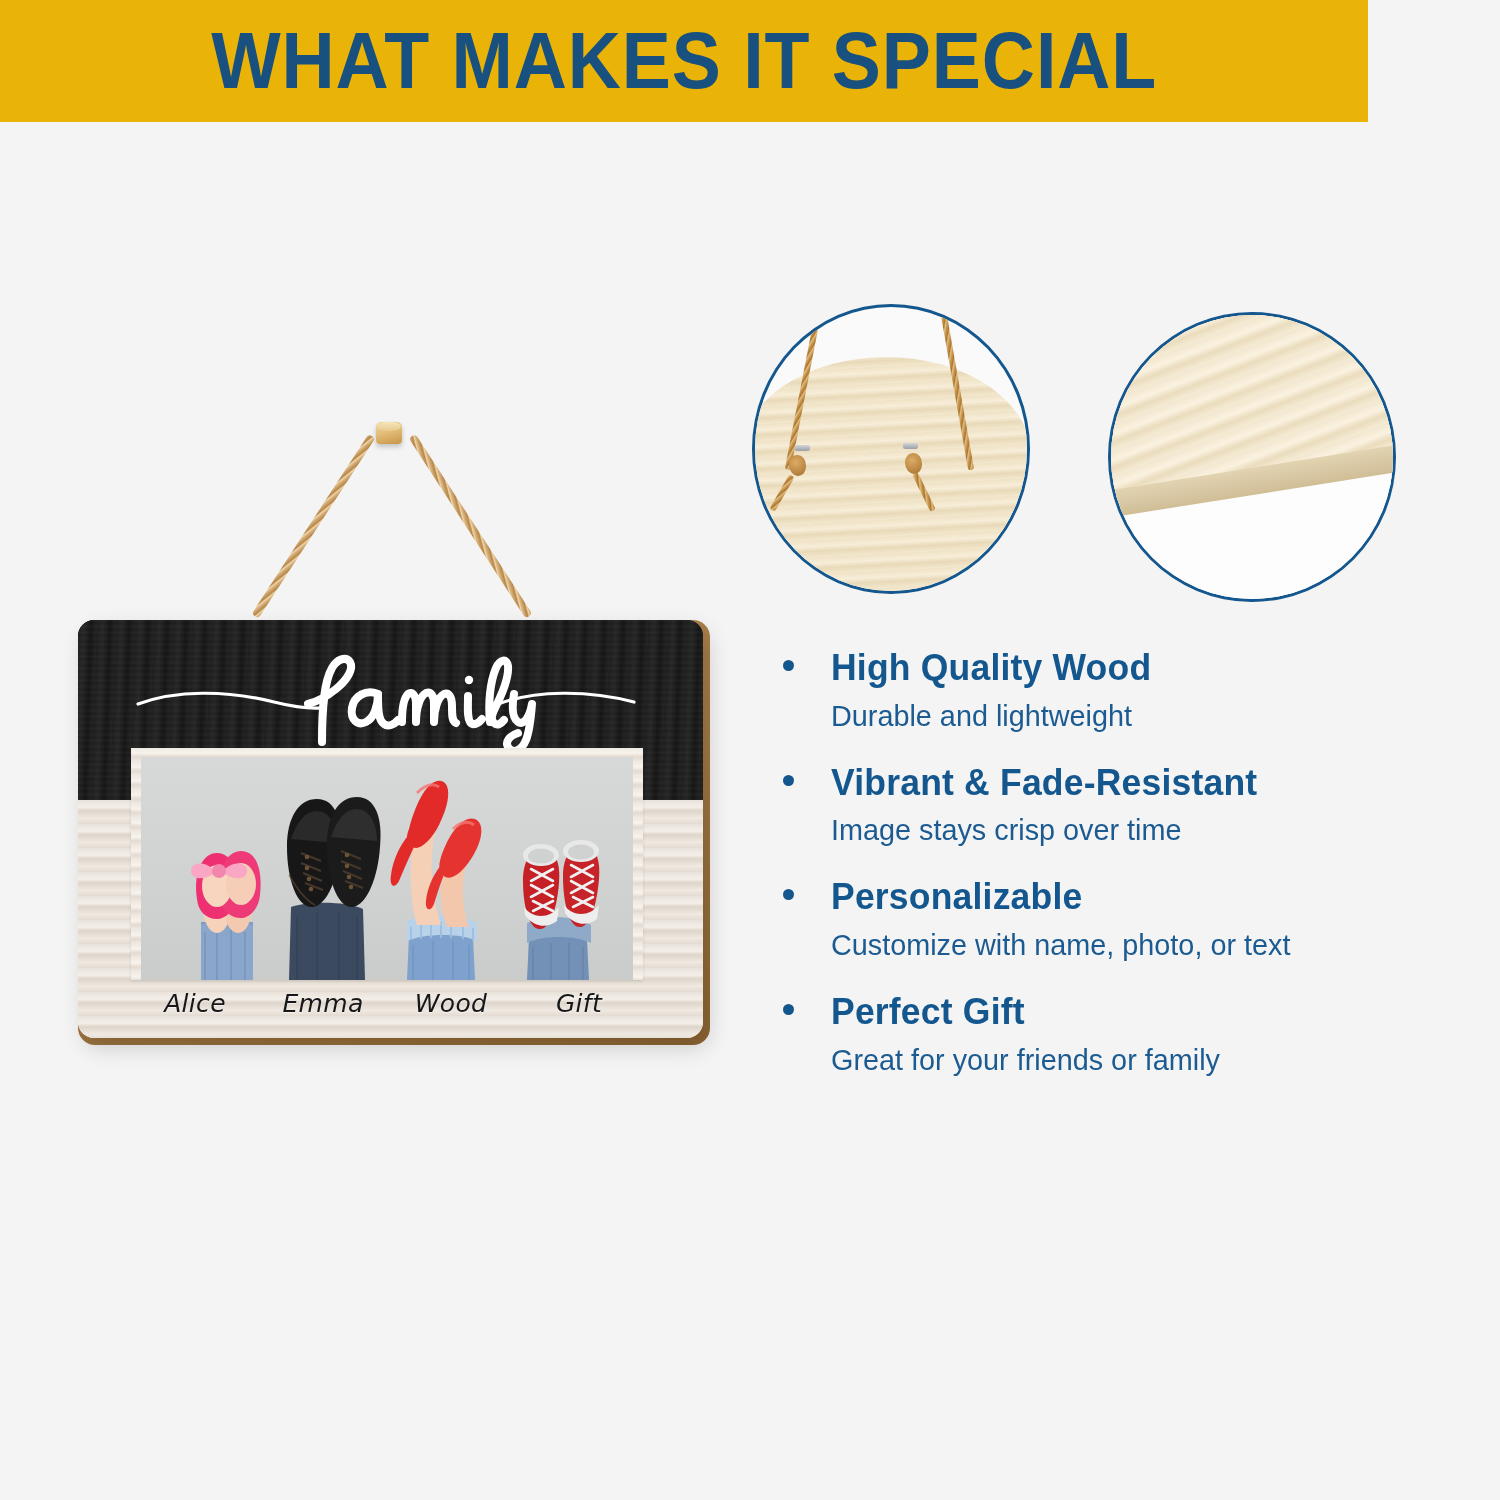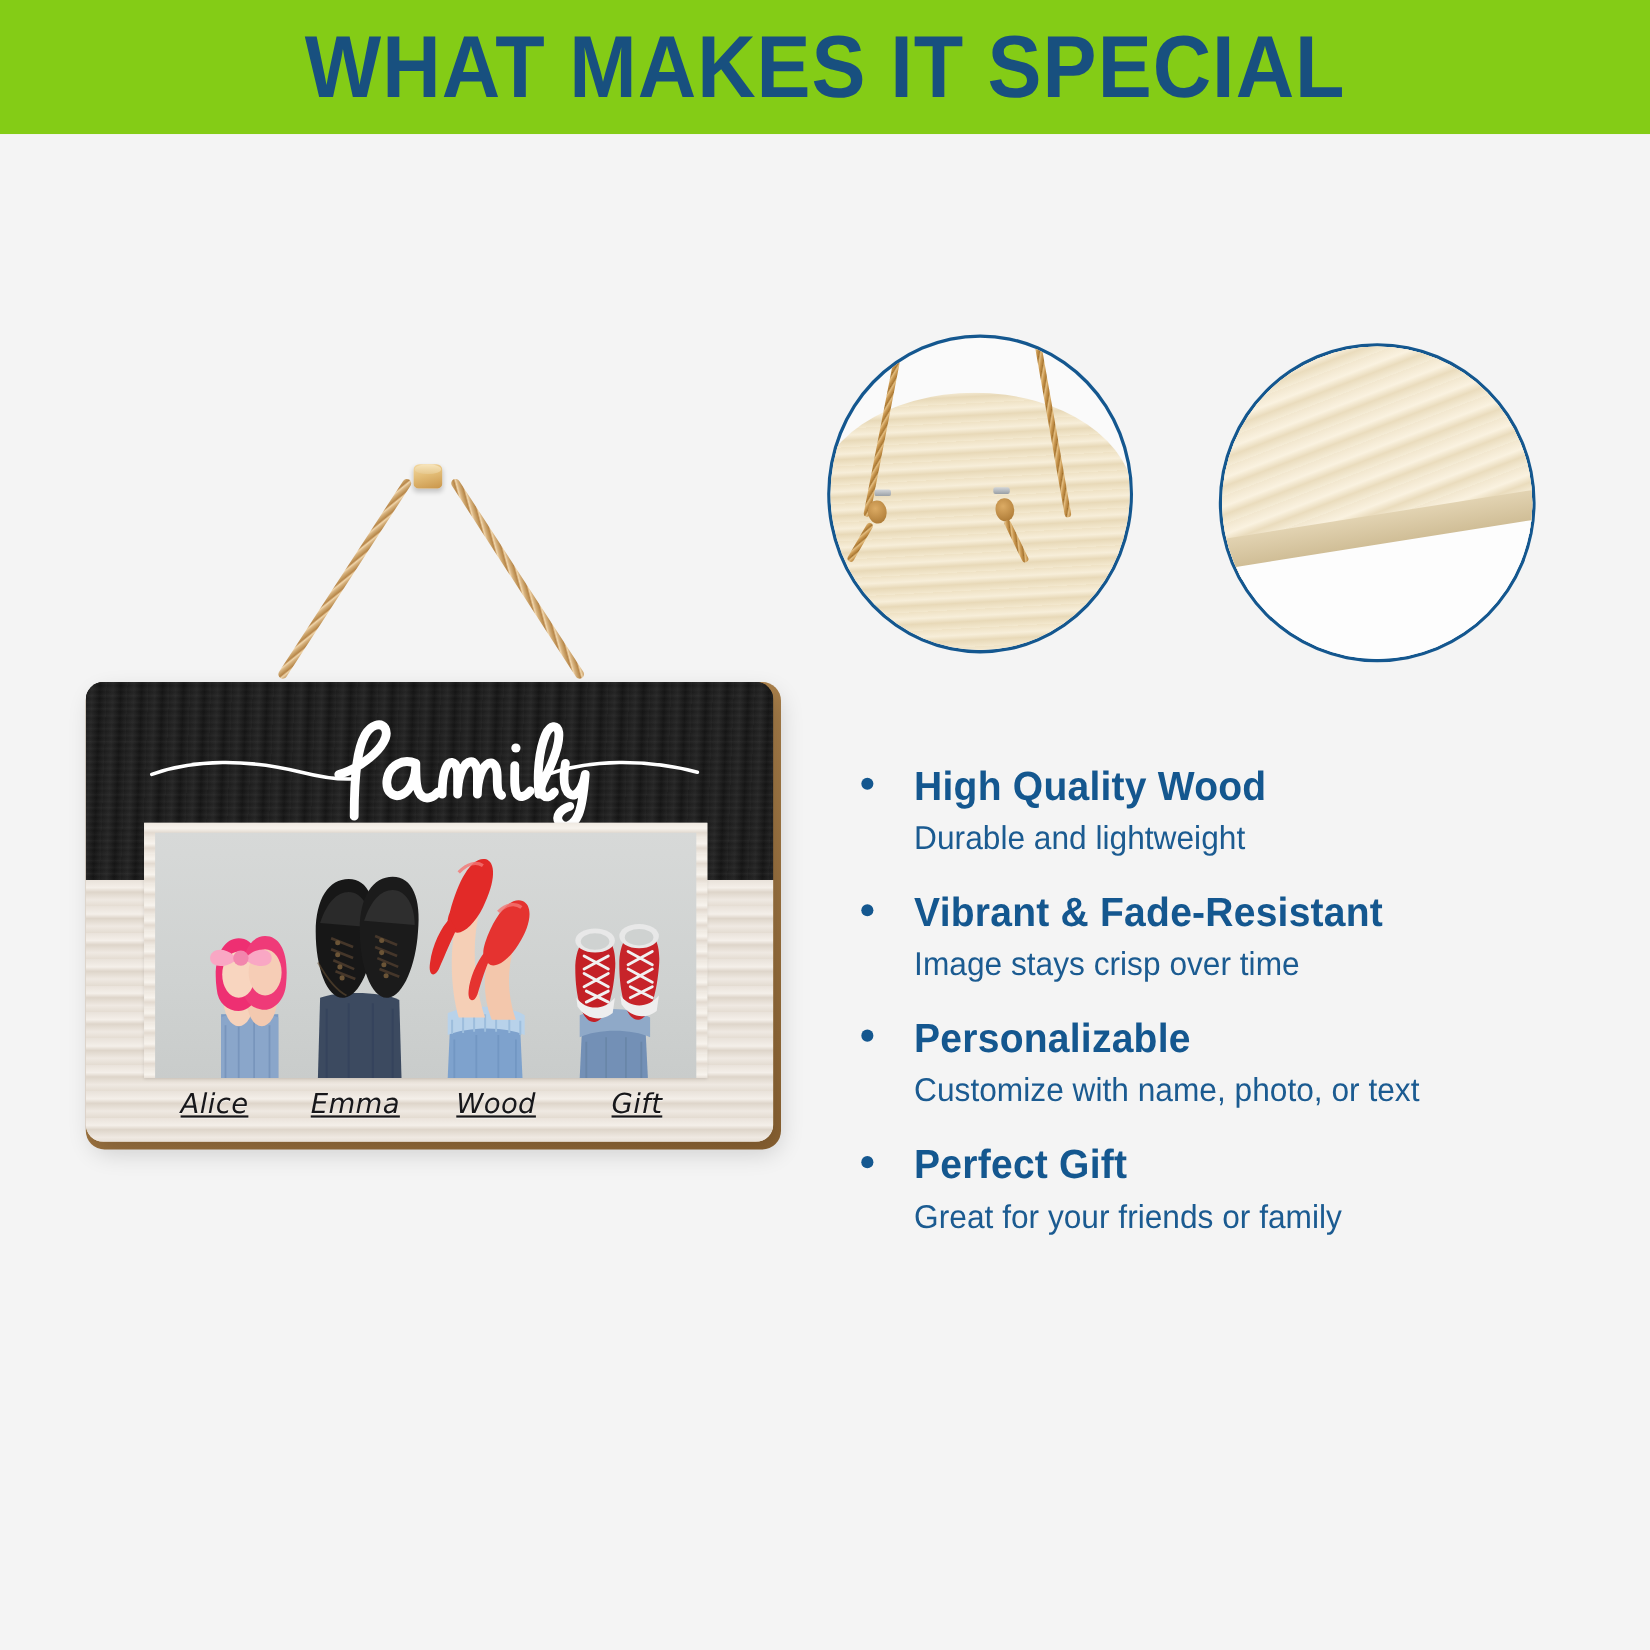--- a/index.html
+++ b/index.html
@@ -13,23 +13,23 @@
   body {
     font-family: "Liberation Sans", sans-serif;
     background: #f4f4f4;
     position: relative;
   }
 
   
   .header-band {
     position: absolute;
     left: 0; top: 0;
-    width: 1500px;
+    width: 1368px;
     height: 122px;
-    background: #84cc16;
+    background: #eab308;
     display: flex;
     align-items: center;
     justify-content: center;
   }
   .header-title {
     font-family: "Liberation Sans Narrow", "Liberation Sans", sans-serif;
     font-size: 80px;
     font-weight: 700;
     letter-spacing: 1px;
     color: #18507f;
@@ -170,21 +170,20 @@
   .name {
     flex: 1;
     text-align: center;
     font-family: "DejaVu Sans", sans-serif;
     font-size: 25px;
     font-weight: 400;
     color: #17171a;
     font-style: italic;
     letter-spacing: .3px;
     text-shadow: 0 1px 0 rgba(255,255,255,.55);
-    text-decoration: underline;
   }
 
   
   .circle {
     position: absolute;
     border: 3px solid #14578f;
     border-radius: 50%;
     overflow: hidden;
     background: #fafafa;
   }
@@ -221,21 +220,21 @@
     position: absolute;
     width: 15px; height: 6px;
     background: linear-gradient(180deg,#d2d5d8,#9aa0a6);
     border-radius: 2px;
   }
 
   
   .features {
     position: absolute;
     left: 775px;
-    top: 571px;
+    top: 524px;
     width: 700px;
   }
   .feature {
     position: relative;
     padding-left: 56px;
     margin-bottom: 26px;
   }
   .feature:last-child { margin-bottom: 4px; }
   .bullet {
     position: absolute;

